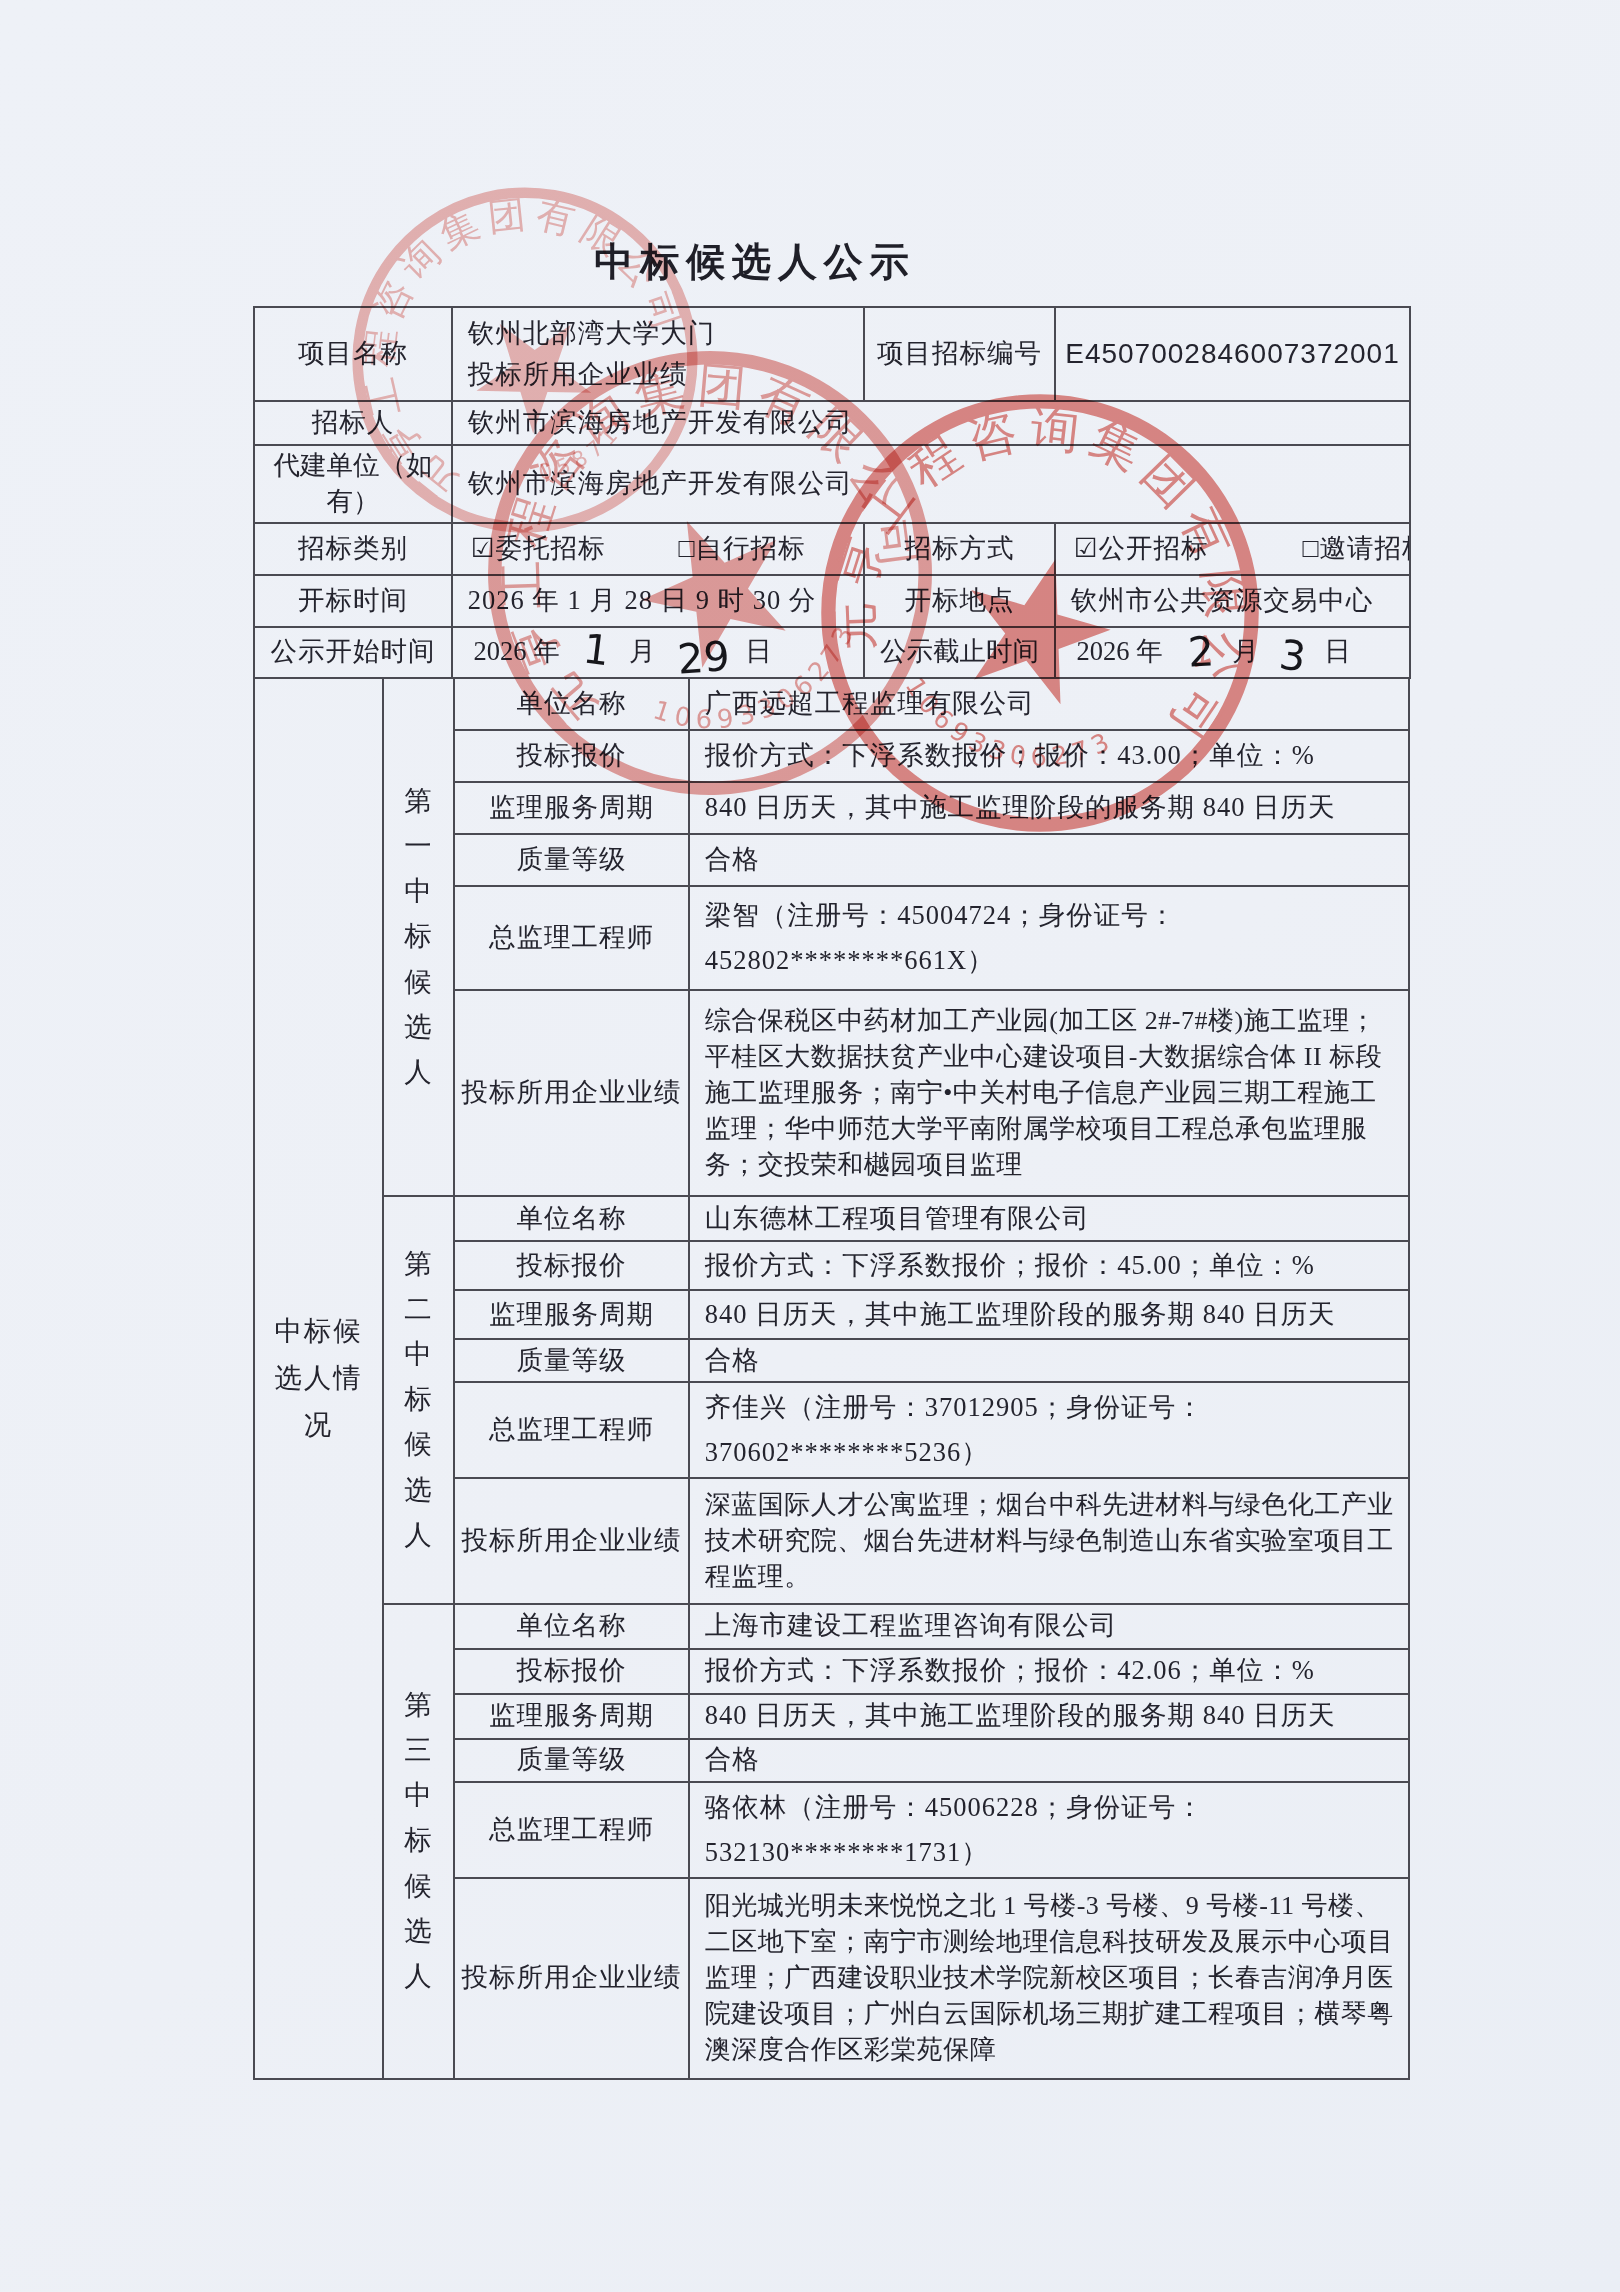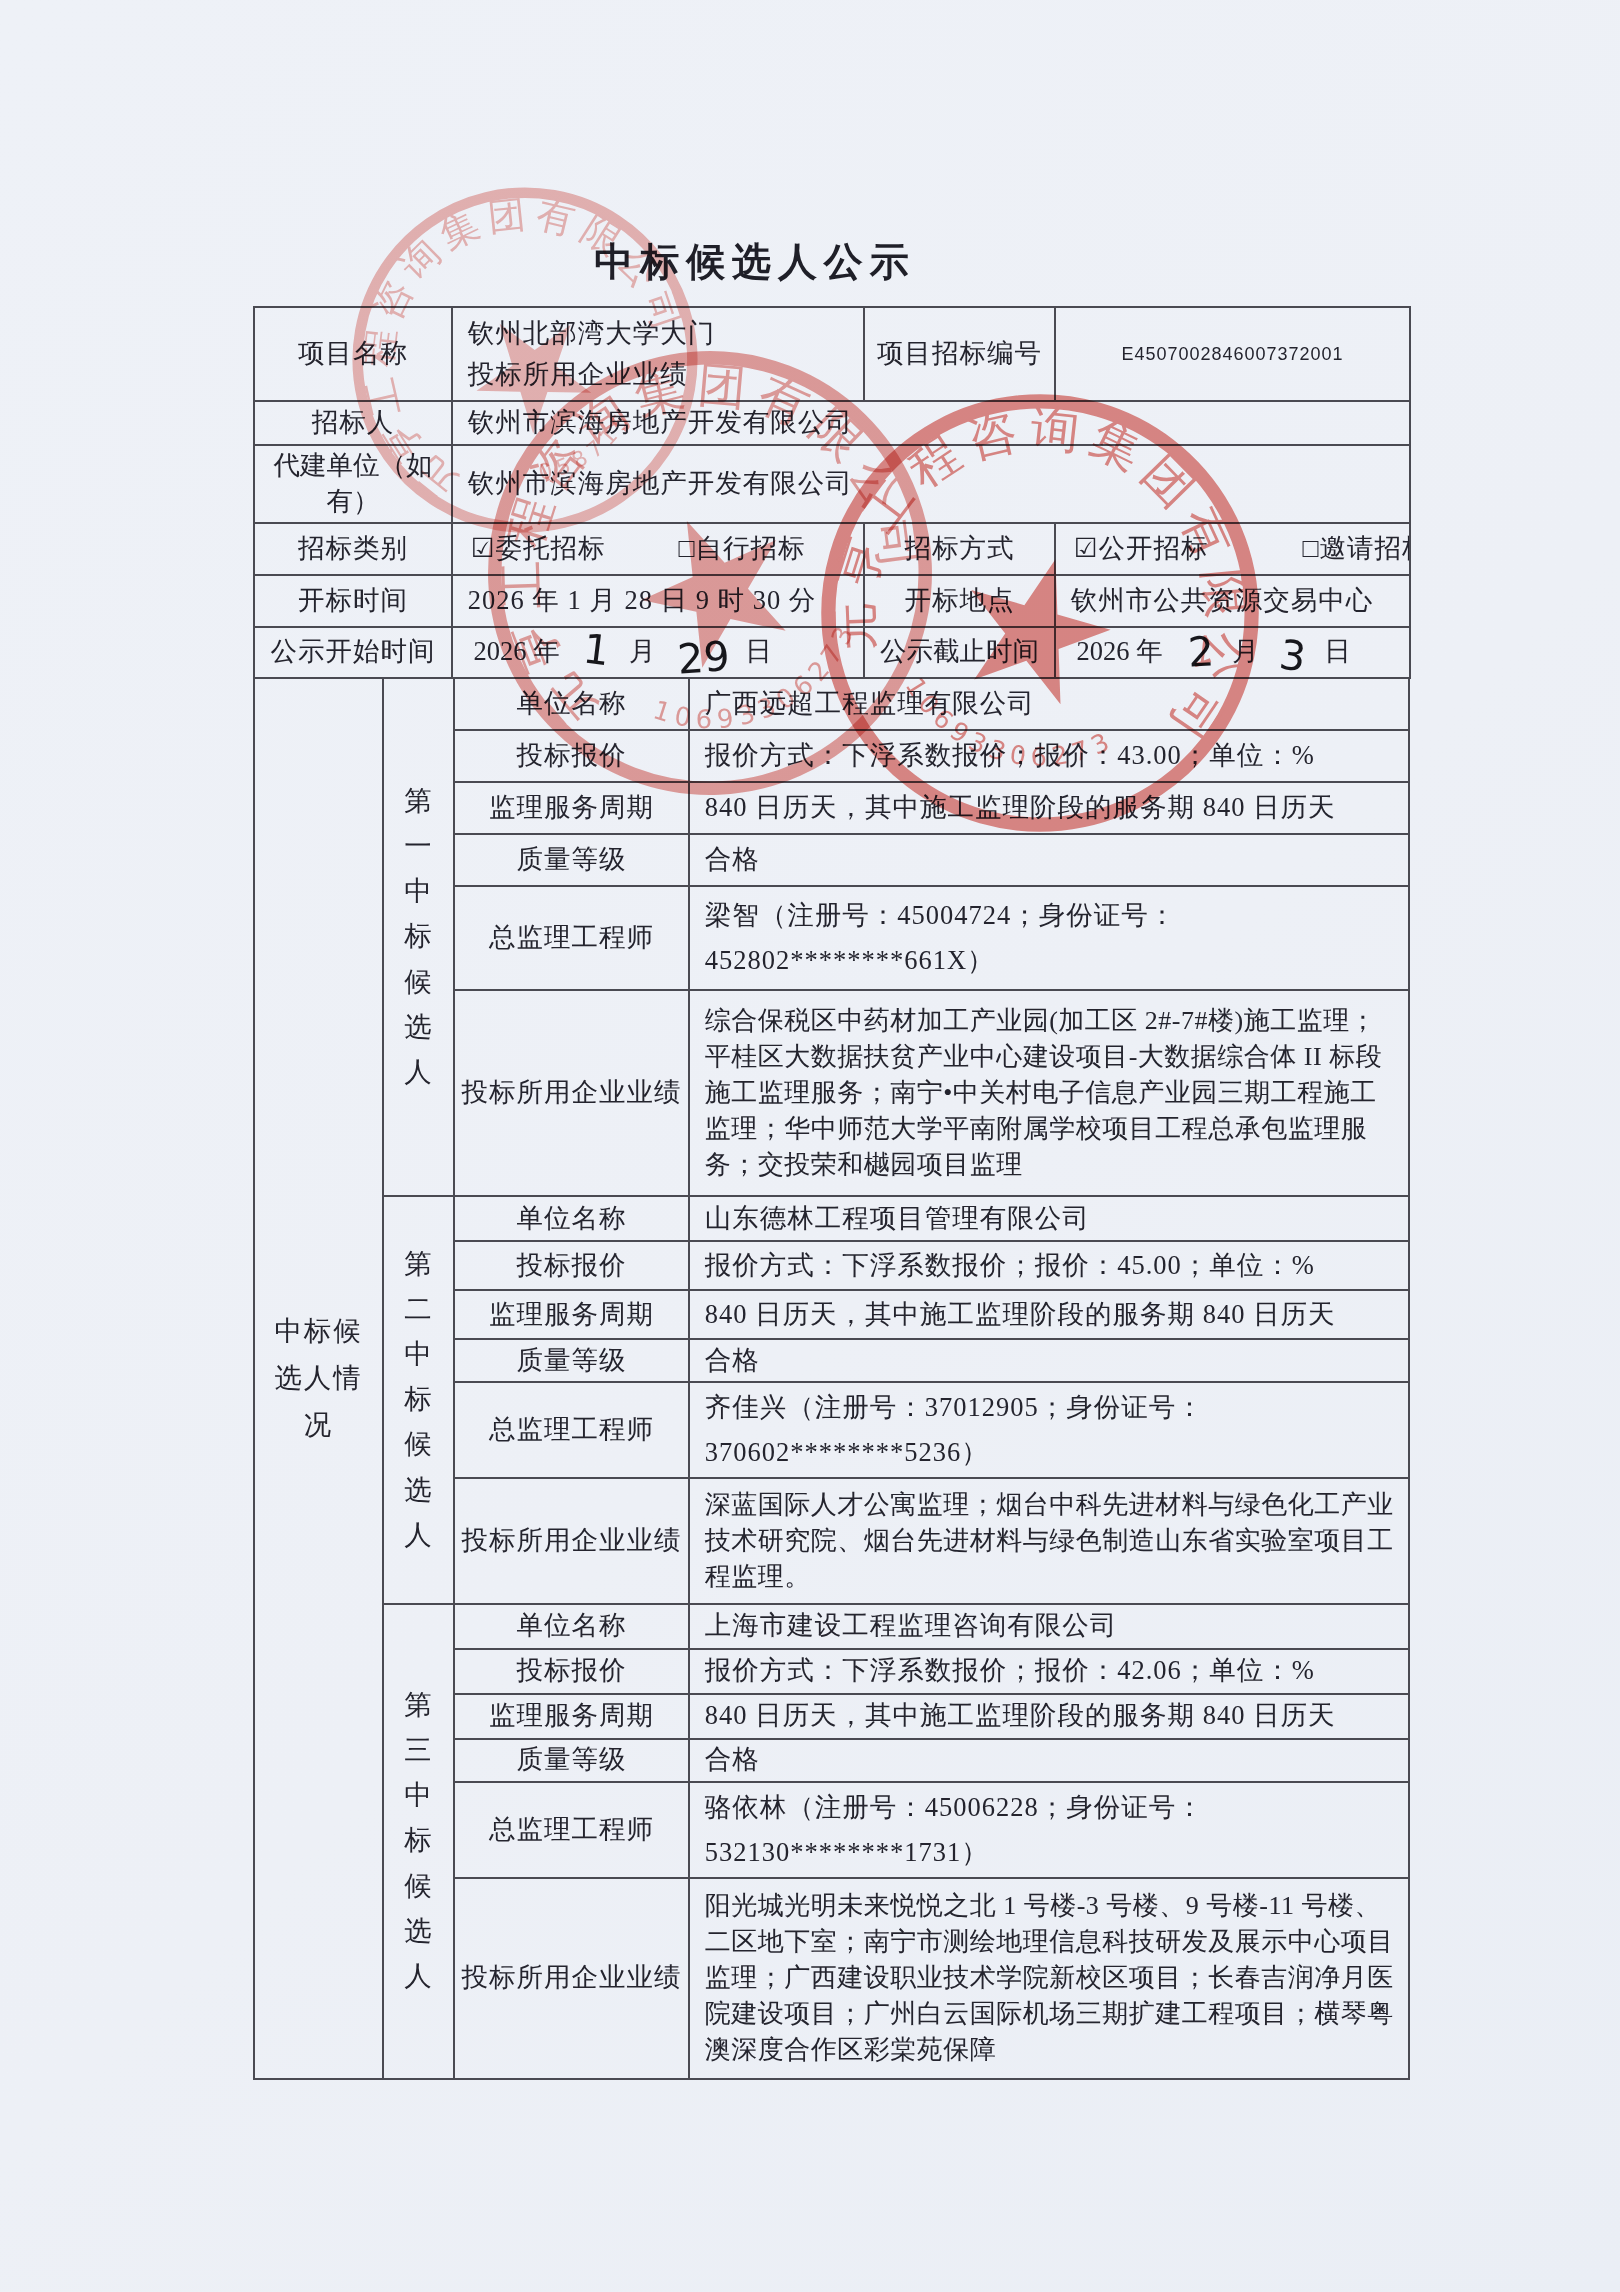--- a/index.html
+++ b/index.html
@@ -27,21 +27,21 @@
     border:2px solid #4a4a52;
     font-size:26.5px;line-height:1.35;
     padding:2px 5.9px;
     vertical-align:middle;
     overflow:hidden;
   }
   td.lbl{text-align:center;letter-spacing:1px;}
   td.val{text-align:left;padding-left:14.7px;letter-spacing:1px;}
   td.center{text-align:center;}
   .two-line div{line-height:41px;}
-  .eno{font-family:"Liberation Sans","DejaVu Sans",sans-serif;font-size:18px;letter-spacing:1px;}
+  .eno{font-family:"Liberation Sans","DejaVu Sans",sans-serif;font-size:28px;letter-spacing:1px;}
   .opts{display:flex;align-items:flex-end;gap:73px;padding-left:11.8px;}
   .opts .opt{white-space:nowrap;letter-spacing:1px;}
   .datecell{display:flex;align-items:center;gap:6px;padding-left:14.7px;}
   .hand{
     font-family:"DejaVu Sans","Liberation Sans",sans-serif;
     font-size:41px;font-weight:500;color:#17171c;
     display:inline-block;line-height:1;
   }
   .hand.h1{transform:rotate(7deg) translateY(-2px);margin:0 13.7px 0 17.6px;}
   .hand.h29{transform:rotate(-4deg) translateY(5.9px);margin:0 9.8px 0 15.7px;}

